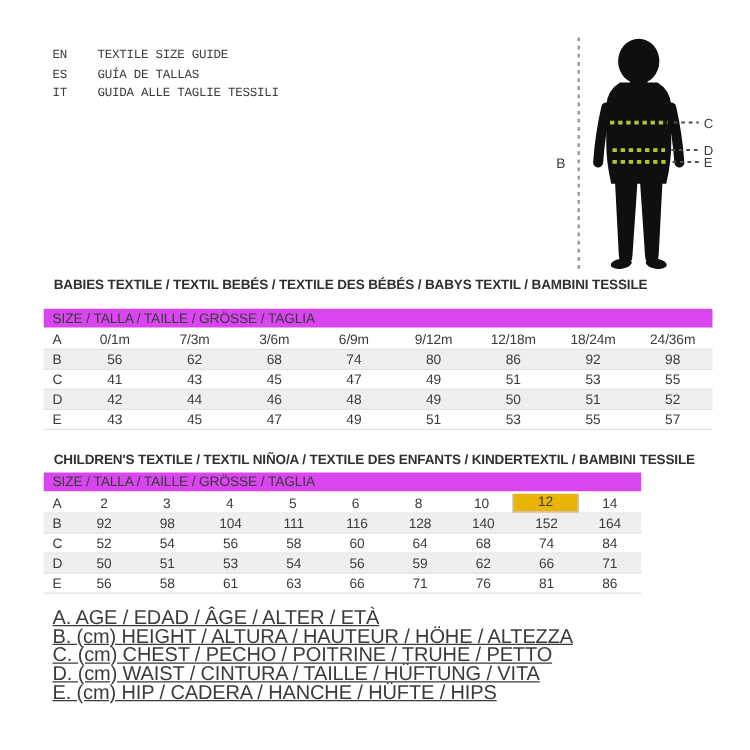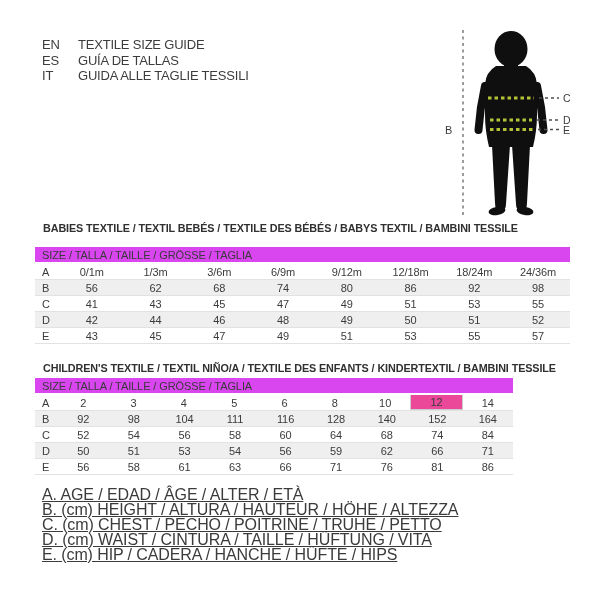--- a/index.html
+++ b/index.html
@@ -2,38 +2,38 @@
 <html><head>
 <meta charset="utf-8">
 <style>
   html,body{margin:0;padding:0;background:#ffffff;}
   #page{
     position:relative;width:600px;height:600px;background:#ffffff;overflow:hidden;
     font-family:"Liberation Sans",sans-serif;color:#3b3b3b;
   }
   
   .lang-block{position:absolute;left:42px;top:37px;}
-  .lang-row{display:flex;height:15.6px;align-items:center;font-size:13px;letter-spacing:-0.2px;color:#3c3c3c;}
+  .lang-row{display:flex;height:15.6px;align-items:center;font-size:10px;letter-spacing:-0.2px;color:#3c3c3c;font-family:Liberation Mono, monospace;}
   .lang-code{width:36px;flex:none;}
   
   .figure-wrap{position:absolute;left:440px;top:0px;width:160px;height:230px;}
   
   .sec-title{position:absolute;left:43px;font-size:10.8px;font-weight:bold;letter-spacing:-0.1px;color:#303030;white-space:nowrap;}
   .table{position:absolute;left:35px;}
   .thead{height:15px;background:#d946ef;display:flex;align-items:center;padding-left:7px;
          font-size:11px;letter-spacing:-0.1px;color:#3a3a3a;margin-bottom:2px;box-sizing:border-box;}
   .trow{display:flex;height:16px;align-items:center;border-bottom:1px solid #e2e2e2;
         font-size:11px;letter-spacing:-0.1px;color:#3b3b3b;box-sizing:border-box;}
   .trow.shade{background:#efefef;}
   .tlabel{flex:none;padding-left:7px;box-sizing:border-box;}
   .babies .tlabel{width:25px;}
   .children .tlabel{width:23px;}
   .tcell{flex:1;text-align:center;}
   .tcell.boxed{align-self:stretch;display:flex;align-items:center;justify-content:center;
-               background:#ec4899;border:1px solid #cccccc;border-top:none;}
+               background:#eab308;border:1px solid #cccccc;border-top:none;}
   
   .legend-block{position:absolute;left:42px;top:487px;}
   .legend-line{height:15px;font-size:16px;letter-spacing:-0.1px;color:#3b3b3b;display:flex;align-items:center;text-decoration:underline;}
 </style>
 </head>
 <body>
 
 <div id="page">
 
   <div class="lang-block">
@@ -84,21 +84,21 @@
   </div>
 
   <div class="sec-title" style="top:222px;">BABIES TEXTILE / TEXTIL BEBÉS / TEXTILE DES BÉBÉS / BABYS TEXTIL / BAMBINI TESSILE</div>
 
   <div class="table babies" style="top:247px;width:535px;">
     <div class="thead">SIZE / TALLA / TAILLE / GRÖSSE / TAGLIA</div>
 
     <div class="trow">
       <div class="tlabel">A</div>
       <div class="tcell">0/1m</div>
-      <div class="tcell">1/3m</div>
+      <div class="tcell">7/3m</div>
       <div class="tcell">3/6m</div>
       <div class="tcell">6/9m</div>
       <div class="tcell">9/12m</div>
       <div class="tcell">12/18m</div>
       <div class="tcell">18/24m</div>
       <div class="tcell">24/36m</div>
     </div>
     <div class="trow shade">
       <div class="tlabel">B</div>
       <div class="tcell">56</div>

